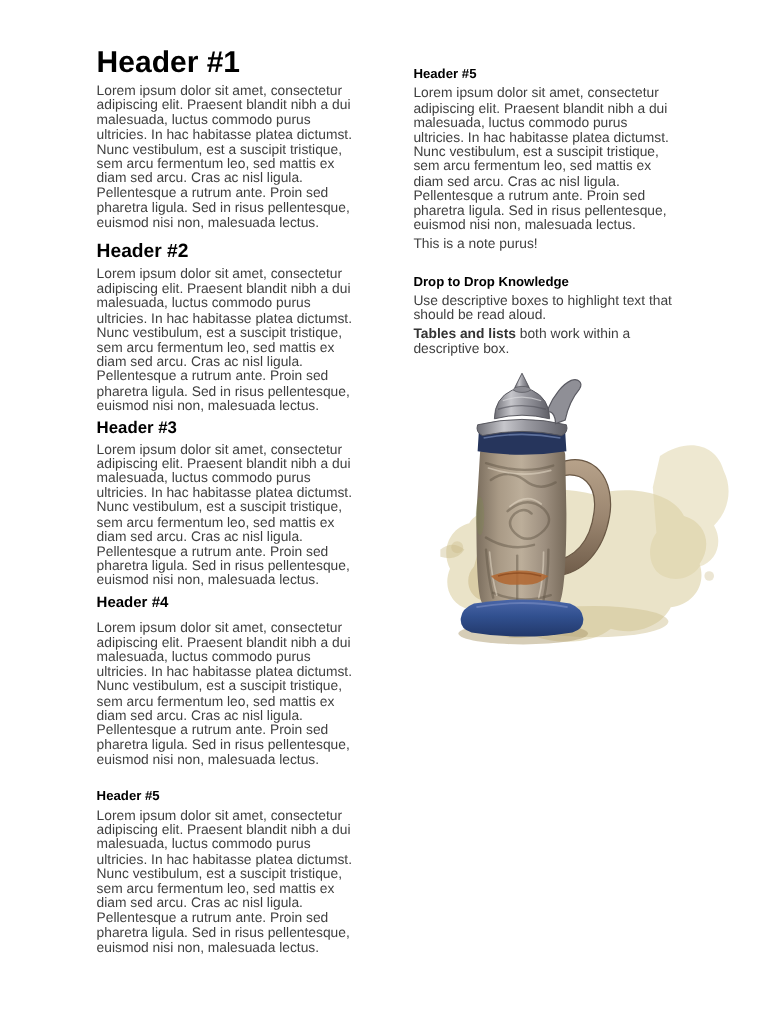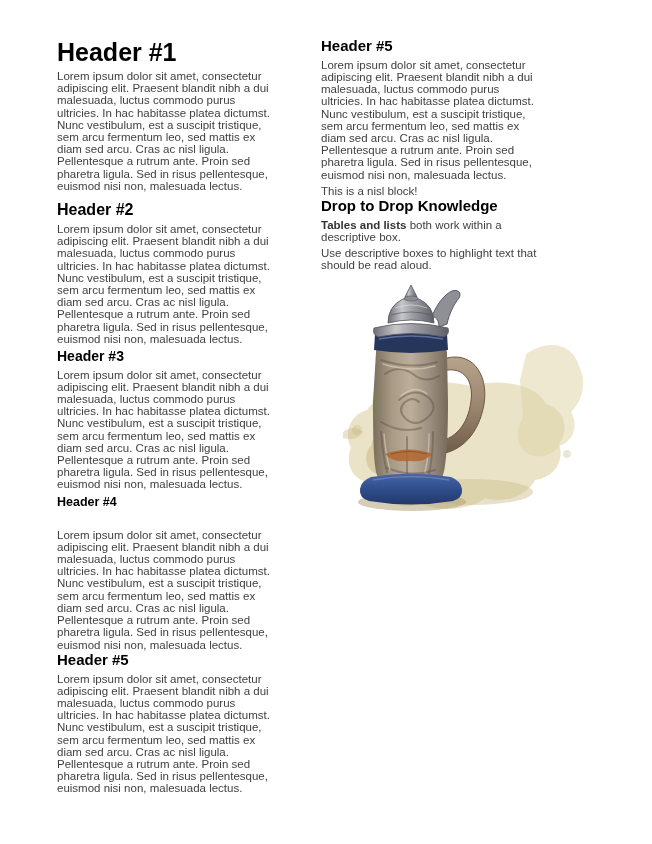--- a/index.html
+++ b/index.html
@@ -17,42 +17,43 @@
     position: relative;
     width: 652px;
     height: 844px;
     background: #ffffff;
   }
   .columns {
     display: flex;
     gap: 0;
     padding: 38px 20px 0 57px;
     align-items: flex-start;
+    justify-content: center;
   }
   .col {
     width: 264px;
     flex: 0 0 264px;
   }
   p.body {
     margin: 4px 0 1px 0;
     font-size: 11.5px;
     line-height: 12.2px;
     color: #3f3f3f;
     white-space: pre-line;
   }
   h1, h2, h3, h4, h5 {
     color: #000000;
     font-weight: 700;
     line-height: 1.12;
   }
   h1 { font-size: 25px;   margin: 0 0 4px 0; }
   h2 { font-size: 16px;   margin: 9px 0 2px 0; }
   h3 { font-size: 14px;   margin: 4px 0 2px 0; }
-  h4 { font-size: 12.5px; margin: 4px 0 20px 0; }
-  h5 { font-size: 15px; margin: 0 0 2px 0; }
+  h4 { font-size: 12.5px; margin: 4px 0 9px 0; }
+  h5 { font-size: 11px; margin: 18px 0 2px 0; }
   .inline-bold { font-weight: 700; color: #333333; }
   .stein-figure {
     display: block;
     margin-top: 10px;
     width: 264px;
     height: 235px;
   }
 </style>
 </head>
 <body>
@@ -128,28 +129,28 @@
 adipiscing elit. Praesent blandit nibh a dui
 malesuada, luctus commodo purus
 ultricies. In hac habitasse platea dictumst.
 Nunc vestibulum, est a suscipit tristique,
 sem arcu fermentum leo, sed mattis ex
 diam sed arcu. Cras ac nisl ligula.
 Pellentesque a rutrum ante. Proin sed
 pharetra ligula. Sed in risus pellentesque,
 euismod nisi non, malesuada lectus.</p>
 
-      <p class="body">This is a nisl block!</p>
+      <p class="body">This is a note purus!</p>
 
       <h5>Drop to Drop Knowledge</h5>
+      <p class="body">Use descriptive boxes to highlight text that
+should be read aloud.</p>
+
       <p class="body"><span class="inline-bold">Tables and lists</span><span> both work within a
 descriptive box.</span></p>
-
-      <p class="body">Use descriptive boxes to highlight text that
-should be read aloud.</p>
 
       <svg class="stein-figure" viewBox="0 0 264 235" aria-hidden="true">
         <defs>
           <linearGradient id="gBody" x1="0" y1="0" x2="1" y2="0">
             <stop offset="0" stop-color="#7b6e5e"></stop>
             <stop offset="0.25" stop-color="#a99a86"></stop>
             <stop offset="0.5" stop-color="#bcae9a"></stop>
             <stop offset="0.75" stop-color="#9e9080"></stop>
             <stop offset="1" stop-color="#776a5a"></stop>
           </linearGradient>

